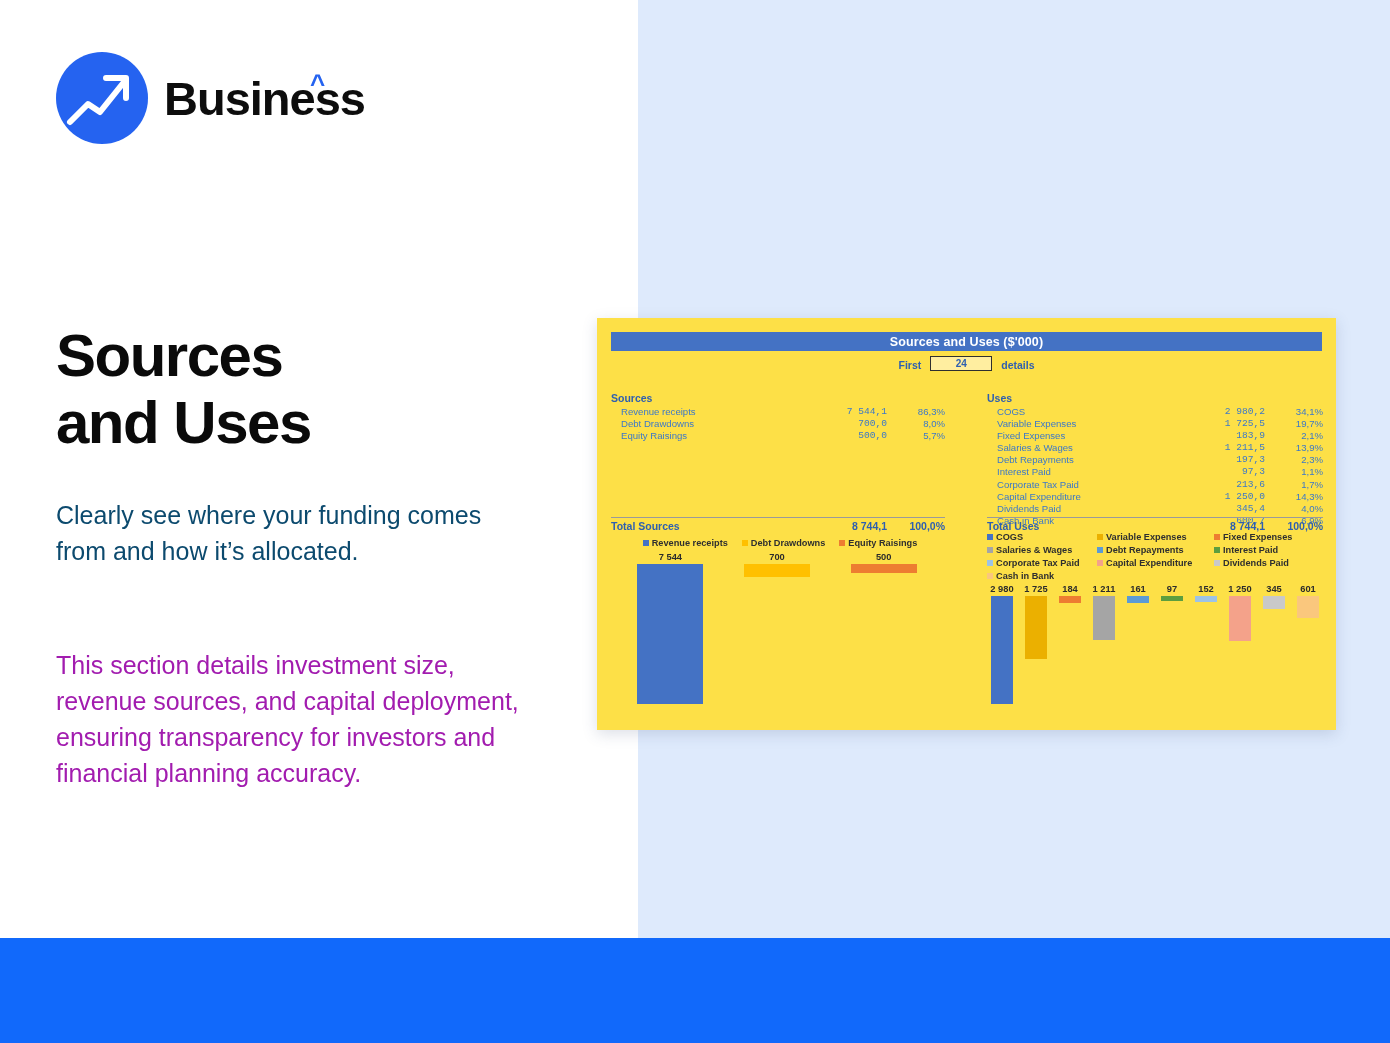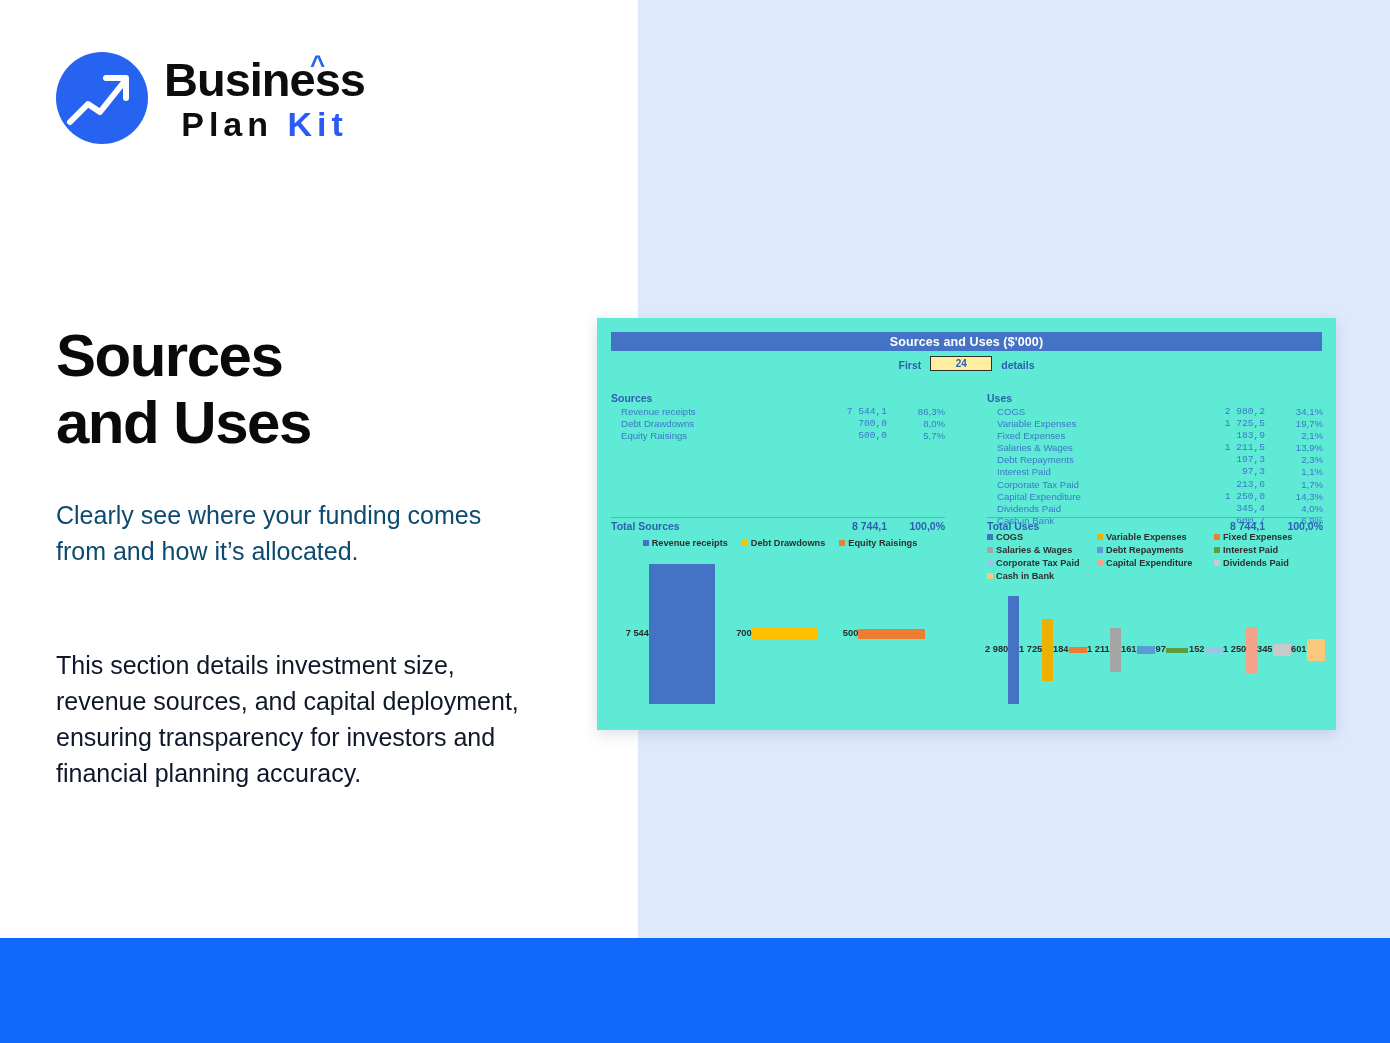--- a/index.html
+++ b/index.html
@@ -92,29 +92,29 @@
     line-height: 1.44;
     color: #0c4a6e;
   }
   #para-2 {
     position: absolute;
     left: 56px; top: 647px;
     width: 470px;
     font-size: 25px;
     font-weight: 500;
     line-height: 1.44;
-    color: #0f172a;
+    color: #a21caf;
   }
 
   
   #sheet-card {
     position: absolute;
     left: 597px; top: 318px;
     width: 739px; height: 412px;
-    background: #5eead4;
+    background: #fde047;
     box-shadow: 0 4px 14px rgba(60,80,120,.18);
   }
   #sheet-title-bar {
     position: absolute;
     left: 14px; top: 14px;
     width: 711px; height: 19px;
     background: #4472c4;
     color: #ffffff;
     font-size: 12.5px;
     font-weight: 700;
@@ -211,23 +211,23 @@
   .bars {
     position: absolute;
     left: 0; right: 0; bottom: 6px;
     height: 100%;
     display: flex;
     align-items: flex-end;
   }
   .bar-slot {
     flex: 1;
     display: flex;
-    flex-direction: row;
+    flex-direction: column;
     align-items: center;
-    justify-content: center;
+    justify-content: flex-start;
     height: 100%;
   }
   .bar-label {
     font-size: 9.3px;
     font-weight: 700;
     color: #2b2b2b;
     margin-bottom: 2px;
     white-space: nowrap;
   }
   .bar { width: 62%; }
@@ -245,23 +245,20 @@
     <svg width="92" height="92" viewBox="0 0 92 92" aria-hidden="true">
       <path d="M14 70 L32 52 L44 60 L68 30" fill="none" stroke="#ffffff" stroke-width="6" stroke-linecap="round" stroke-linejoin="round"></path>
       <path d="M50 26 L70 26 L70 46" fill="none" stroke="#ffffff" stroke-width="6" stroke-linecap="round" stroke-linejoin="round"></path>
     </svg>
   </div>
   <div id="logo-text">
     <div id="logo-line1">
       <span>Business</span>
       <span id="logo-circumflex">^</span>
     </div>
-    <div id="logo-line2">
-      <span>Plan </span><span class="kit">Kit</span>
-    </div>
   </div>
 </div>
 
 <h1 id="headline">Sources
 and Uses</h1>
 <p id="para-1">Clearly see where your funding comes from and how it’s allocated.</p>
 <p id="para-2">This section details investment size, revenue sources, and capital deployment, ensuring transparency for investors and financial planning accuracy.</p>
 
 <div id="sheet-card">
 

